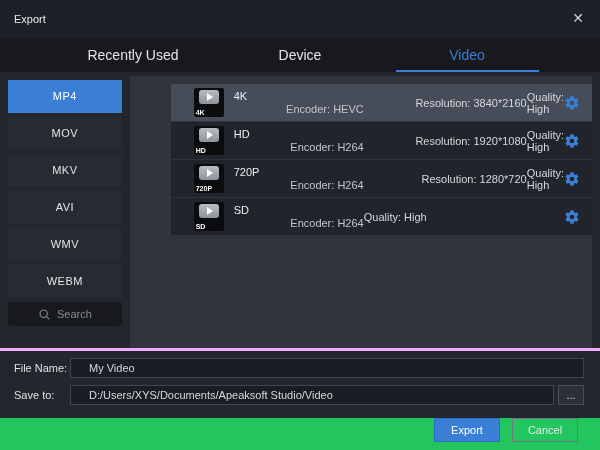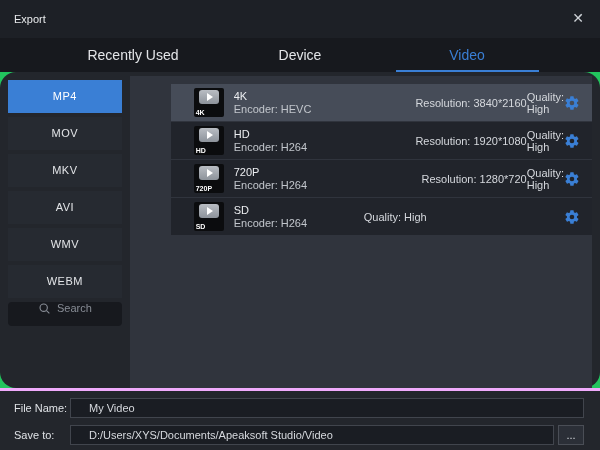--- a/index.html
+++ b/index.html
@@ -14,45 +14,45 @@
 
   
   .tabbar{height:34px;background:#17191e;display:flex;justify-content:center;}
   .tab{width:167px;height:34px;line-height:34px;text-align:center;color:#e3e5e8;
        font-size:14px;position:relative;cursor:pointer;}
   .tab.active{color:var(--accent);}
   .tab.active::after{content:"";position:absolute;left:12px;right:12px;bottom:0;height:2px;
                      background:var(--accent);}
 
   
-  .content{height:316px;display:flex;background:#23262c;border-radius:16px;}
+  .content{height:276px;display:flex;background:#23262c;}
   .sidebar{width:117px;margin-left:8px;padding-top:8px;box-sizing:border-box;}
   .fmt{height:33px;line-height:33px;margin-bottom:4px;text-align:center;color:#e3e5e8;
        font-size:11px;letter-spacing:.5px;cursor:pointer;background:#262a31;}
   .fmt.selected{background:var(--accent);color:#fff;}
   .searchbox{height:24px;margin-top:4px;background:#17191e;border-radius:4px;display:flex;
-             align-items:flex-start;justify-content:center;cursor:text;}
+             align-items:center;justify-content:center;cursor:text;}
   .searchbox svg{margin-right:6px;}
   .search-ph{color:#878c95;font-size:11px;}
 
   .list{flex:1;margin-left:8px;margin-right:8px;margin-top:4px;background:#30343d;
         padding-top:8px;box-sizing:border-box;}
   .row{height:37px;margin-bottom:1px;display:flex;align-items:center;background:#21242b;
        padding-left:23px;cursor:pointer;margin-left:41px;}
   .row.selected{background:#464c58;}
   .thumb{width:30px;height:29px;background:#0b0c0e;border-radius:2px;position:relative;
          flex:0 0 auto;}
   .play{width:20px;height:14px;margin:2px auto 0 auto;background:linear-gradient(#b9bdc3,#8d939b);
         border-radius:3px;display:flex;align-items:center;justify-content:center;}
   .tri{width:0;height:0;border-left:6px solid #fff;border-top:4px solid transparent;
        border-bottom:4px solid transparent;margin-left:2px;}
   .badge{position:absolute;left:2px;bottom:1px;color:#fff;font-size:7px;font-weight:bold;}
   .meta{width:130px;margin-left:10px;}
   .ptitle{color:#eceef1;font-size:11px;line-height:13px;}
-  .penc{color:#c2c6cc;font-size:11px;line-height:13px;}
+  .penc{color:#c2c6cc;font-size:11px;line-height:13px;text-align:right;}
   .pres{width:163px;color:#d5d8dd;text-align:right;}
   .pqual{flex:1;color:#d5d8dd;}
   .gear{width:16px;height:16px;fill:var(--accent);margin-right:12px;cursor:pointer;flex:0 0 auto;}
 
   
   .footer{height:70px;border-top:3px solid #f0abfc;background:#23262c;box-sizing:border-box;}
   .frow{display:flex;align-items:center;margin:7px 16px 0 14px;}
   .flabel{width:56px;color:#dfe2e6;font-size:11px;flex:0 0 auto;}
   .finput{flex:1;height:18px;background:#1a1d23;border:1px solid #41454d;color:#d6d9de;
           font-size:11px;padding:0 18px;font-family:"Liberation Sans",sans-serif;outline:none;}

